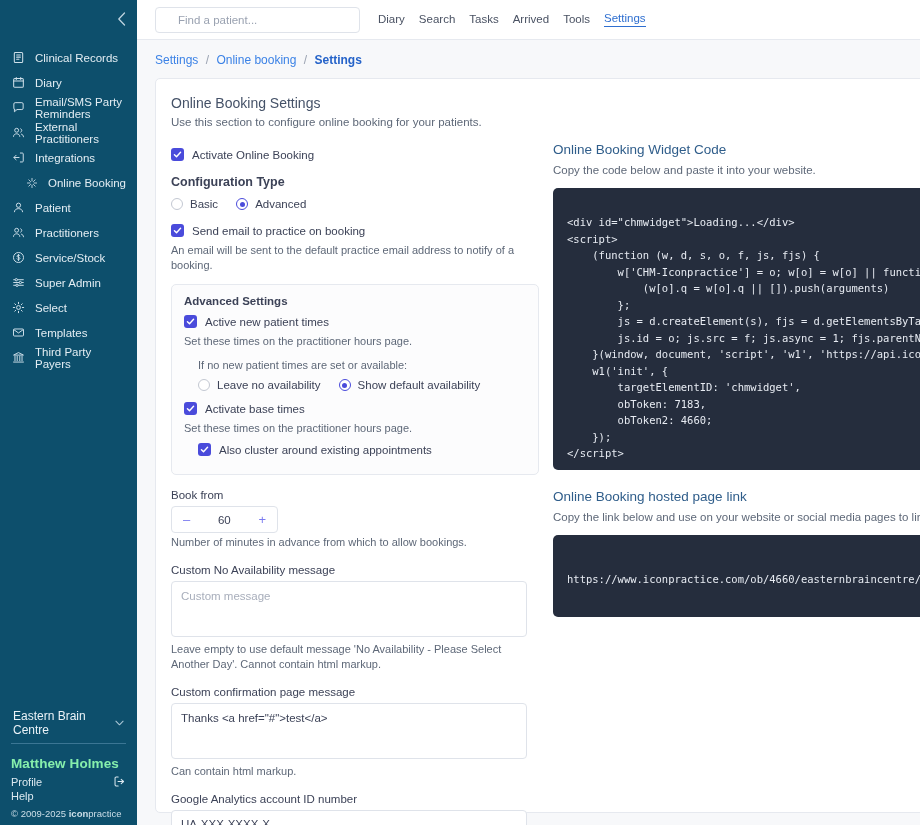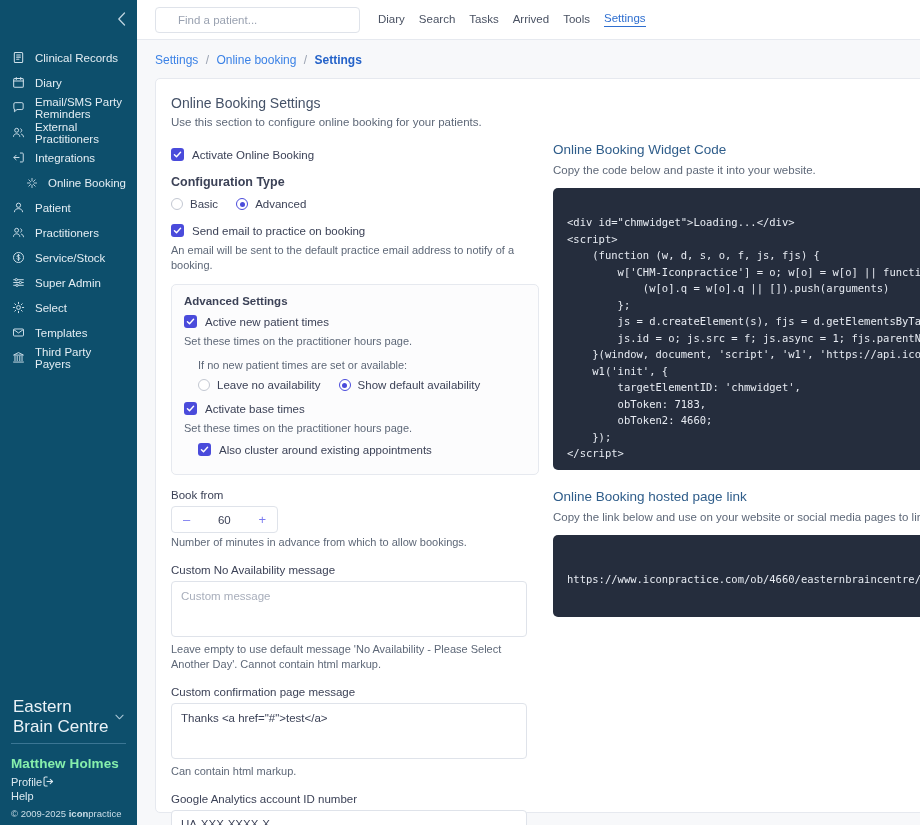--- a/index.html
+++ b/index.html
@@ -31,26 +31,26 @@
     height:25px;
   }
   .nav-item .ico { width:15px; height:15px; display:flex; align-items:center; justify-content:center; flex:0 0 15px; }
   .nav-item .ico svg { display:block; }
   .nav-item.sub { padding-left:24px; }
   .nav-item.sub .label { font-size:11.5px; }
   .sidebar-bottom { padding:0 11px 6px 11px; }
   .practice-select {
     display:flex; align-items:center; justify-content:space-between;
     border-bottom:1px solid #3b7694;
-    padding:5px 2px 6px 2px; font-size:17px; color:#eaf2f7; cursor:pointer;
+    padding:5px 2px 6px 2px; font-size:12px; color:#eaf2f7; cursor:pointer;
     margin-bottom:12px;
   }
   .practice-select .chev { font-size:9px; color:#a9c6d5; }
   .user-name { font-size:13.5px; font-weight:bold; color:#86efac; margin-bottom:4px; letter-spacing:.1px;}
-  .user-links { display:flex; align-items:flex-start; justify-content:flex-start; }
+  .user-links { display:flex; align-items:flex-start; justify-content:space-between; }
   .user-links .links a { display:block; color:#dce9f0; text-decoration:none; font-size:11px; line-height:14px; cursor:pointer;}
   .logout-ico { color:#dce9f0; }
   .copyright { font-size:9.5px; color:#cddfe9; margin-top:5px; }
   .copyright b { font-weight:bold; }
 
   
   .main { flex:1 1 auto; height:825px; display:flex; flex-direction:column; background:#f7f8fa; }
   .topbar {
     height:40px; min-height:40px; background:#ffffff; border-bottom:1px solid #e6e9ef;
     display:flex; align-items:center; padding:0 18px;

